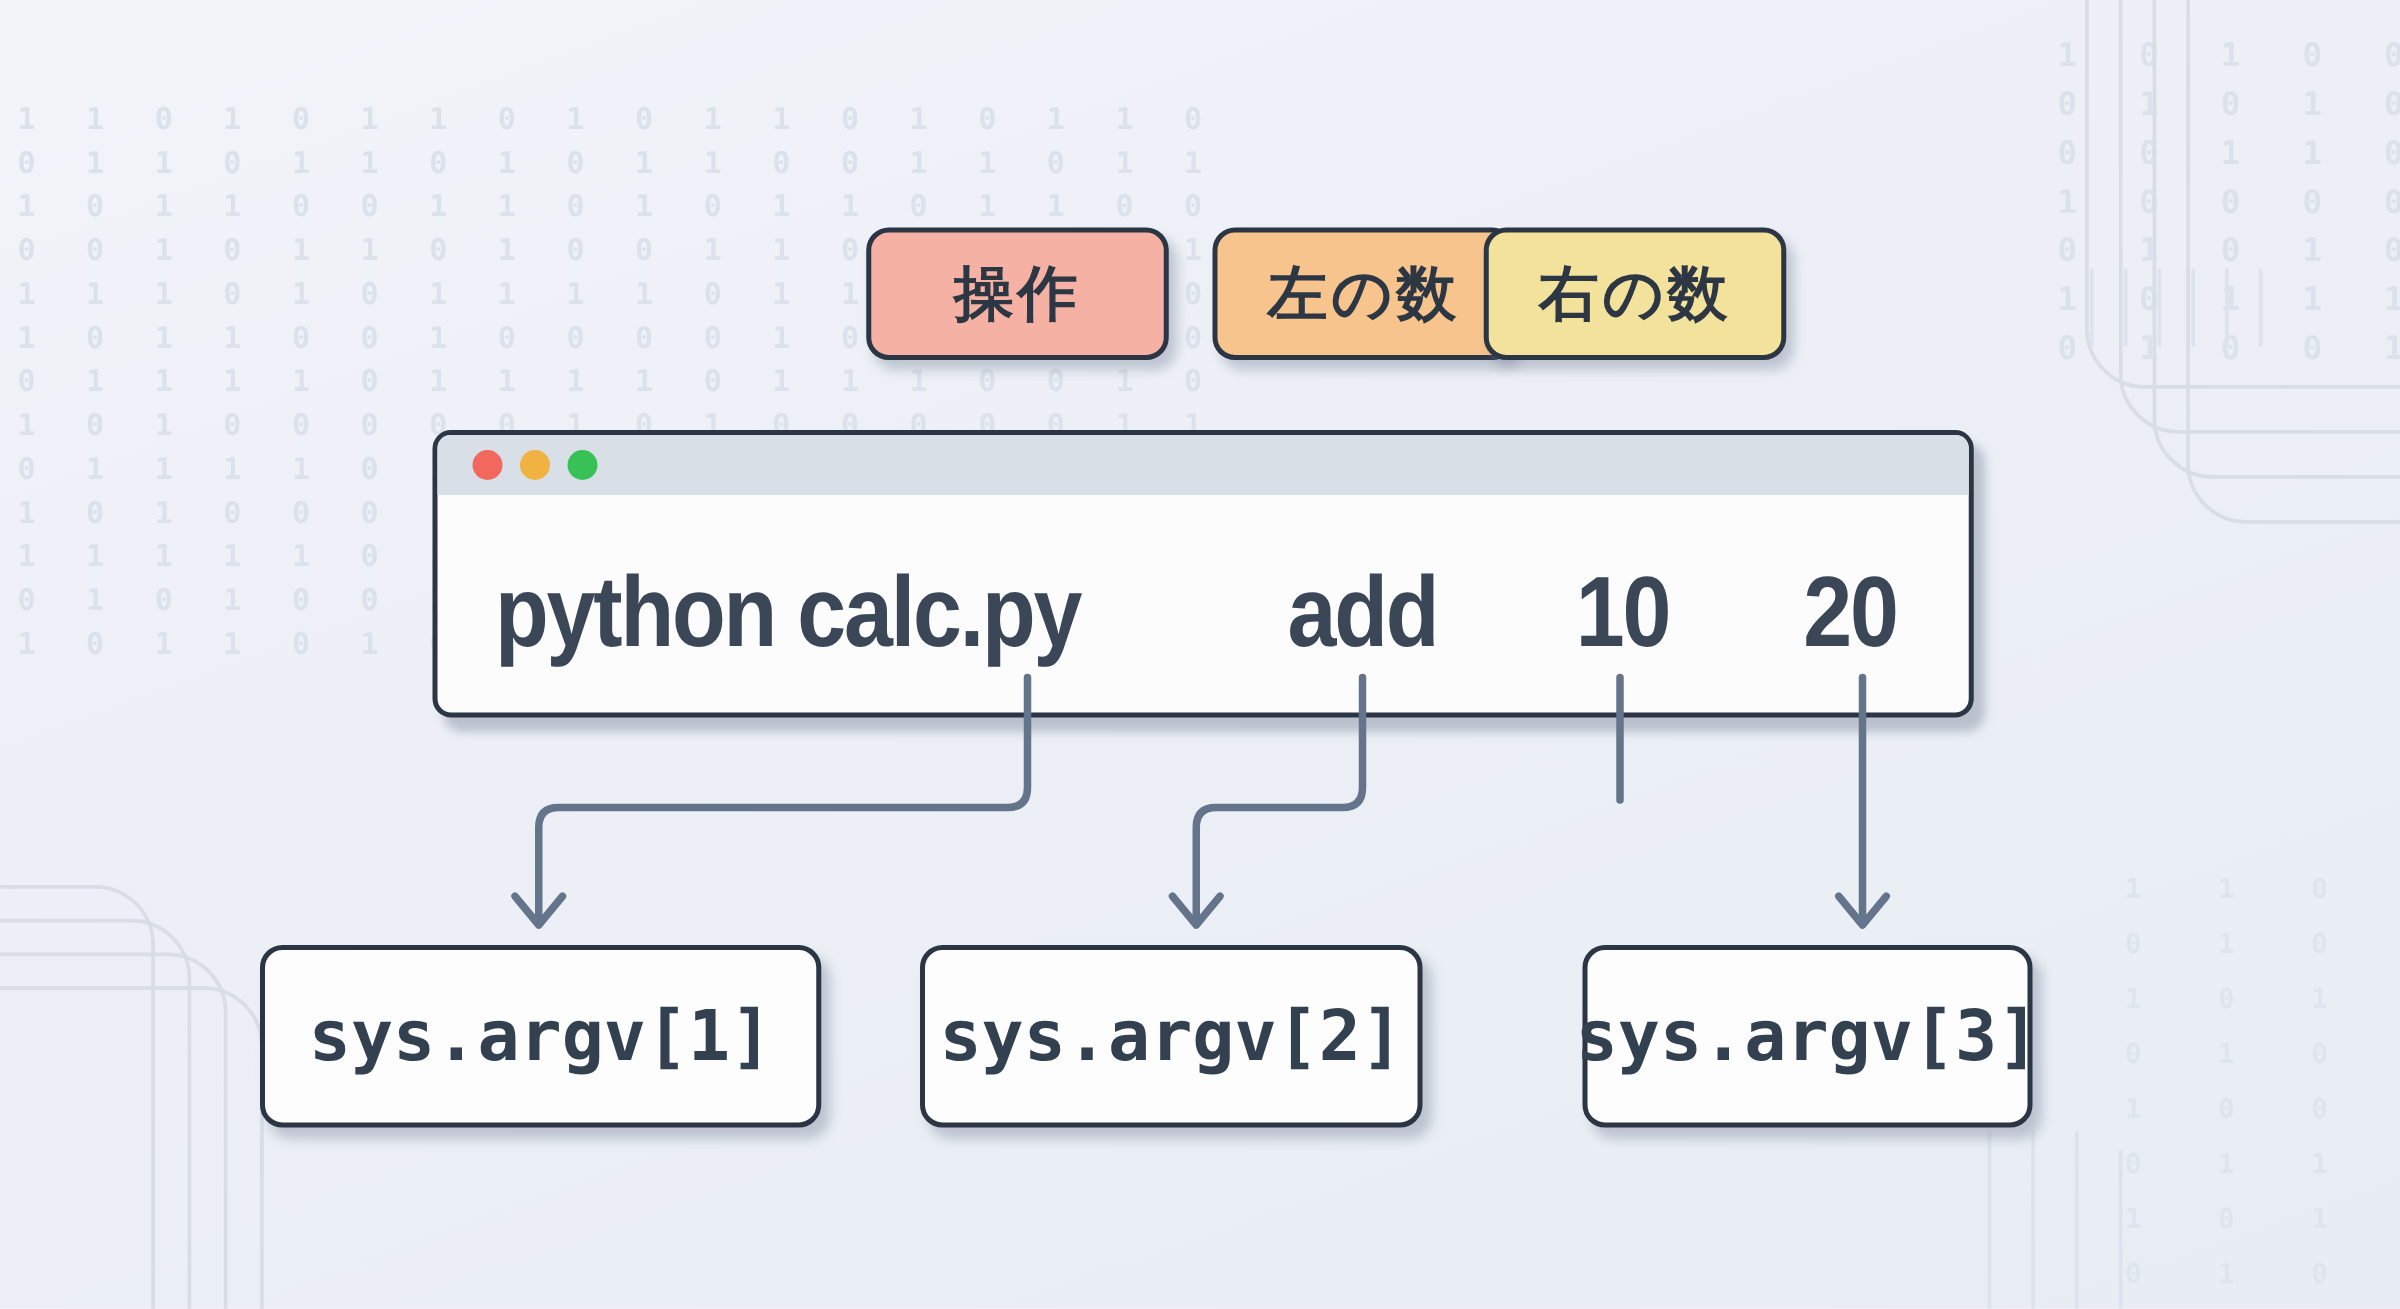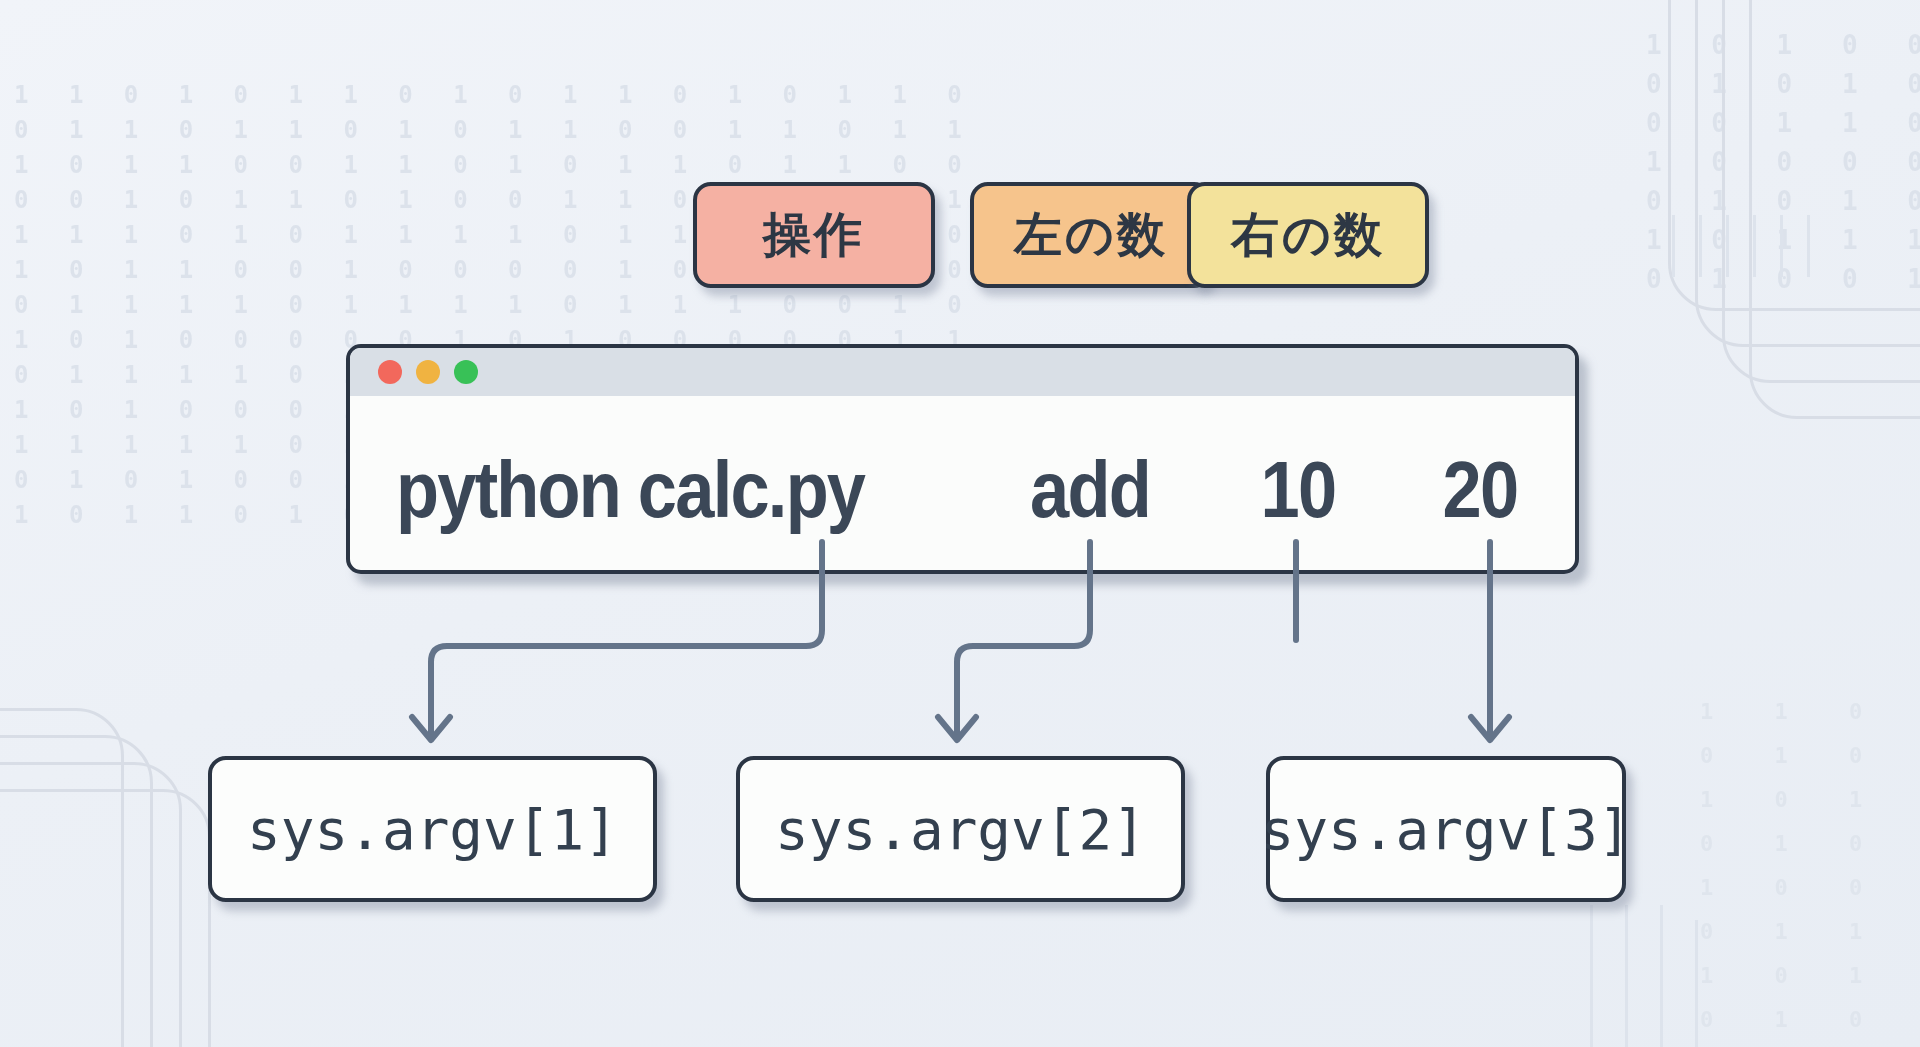--- a/index.html
+++ b/index.html
@@ -101,26 +101,26 @@
   
   .argv-box{
     position:absolute;
     top:756px;height:146px;
     box-sizing:border-box;
     border:4px solid #2b3544;
     border-radius:18px;
     background:#fcfdfc;
     display:flex;align-items:center;justify-content:center;
     font-family:"DejaVu Sans Mono", monospace;
-    font-weight:normal;font-size:56px;color:#33404f;
+    font-weight:bold;font-size:56px;color:#33404f;
     box-shadow:7px 9px 9px rgba(132,142,162,0.45);
     z-index:2;
   }
   .argv-box.b1{left:208px;width:449px;}
-  .argv-box.b2{left:736px;width:449px;}
+  .argv-box.b2{left:736px;width:402px;}
   .argv-box.b3{left:1266px;width:360px;}
 </style>
 </head>
 <body>
 
 <div class="canvas">
 
   <div class="binary tl">1 1 0 1 0 1 1 0 1 0 1 1 0 1 0 1 1 0
 0 1 1 0 1 1 0 1 0 1 1 0 0 1 1 0 1 1
 1 0 1 1 0 0 1 1 0 1 0 1 1 0 1 1 0 0

